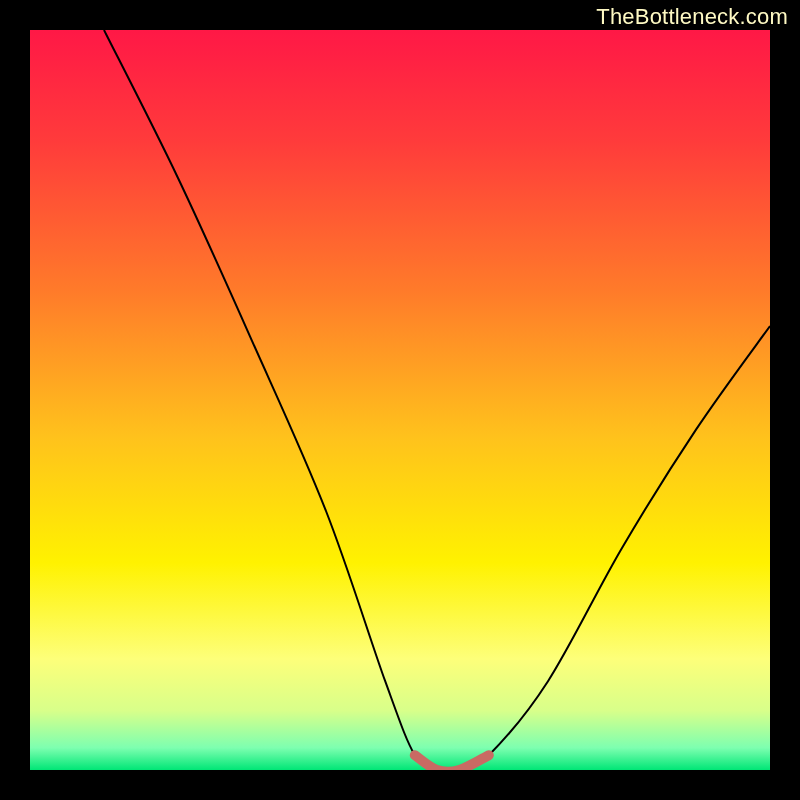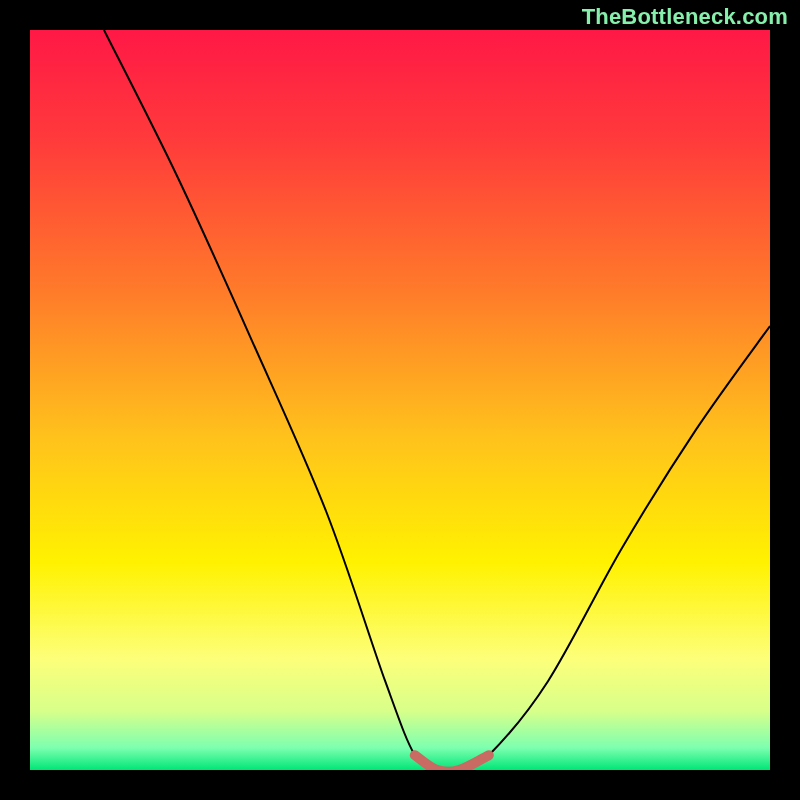--- a/index.html
+++ b/index.html
@@ -14,23 +14,23 @@
   .frame {
     position: relative;
     width: 800px;
     height: 800px;
     background: #000;
   }
   .watermark {
     position: absolute;
     top: 4px;
     right: 12px;
-    color: #86efac;
+    color: #fef9c3;
     font-size: 22px;
-    font-weight: 700;
+    font-weight: 400;
     letter-spacing: 0.2px;
     z-index: 5;
   }
   .plot {
     position: absolute;
     left: 30px;
     top: 30px;
     width: 740px;
     height: 740px;
   }

